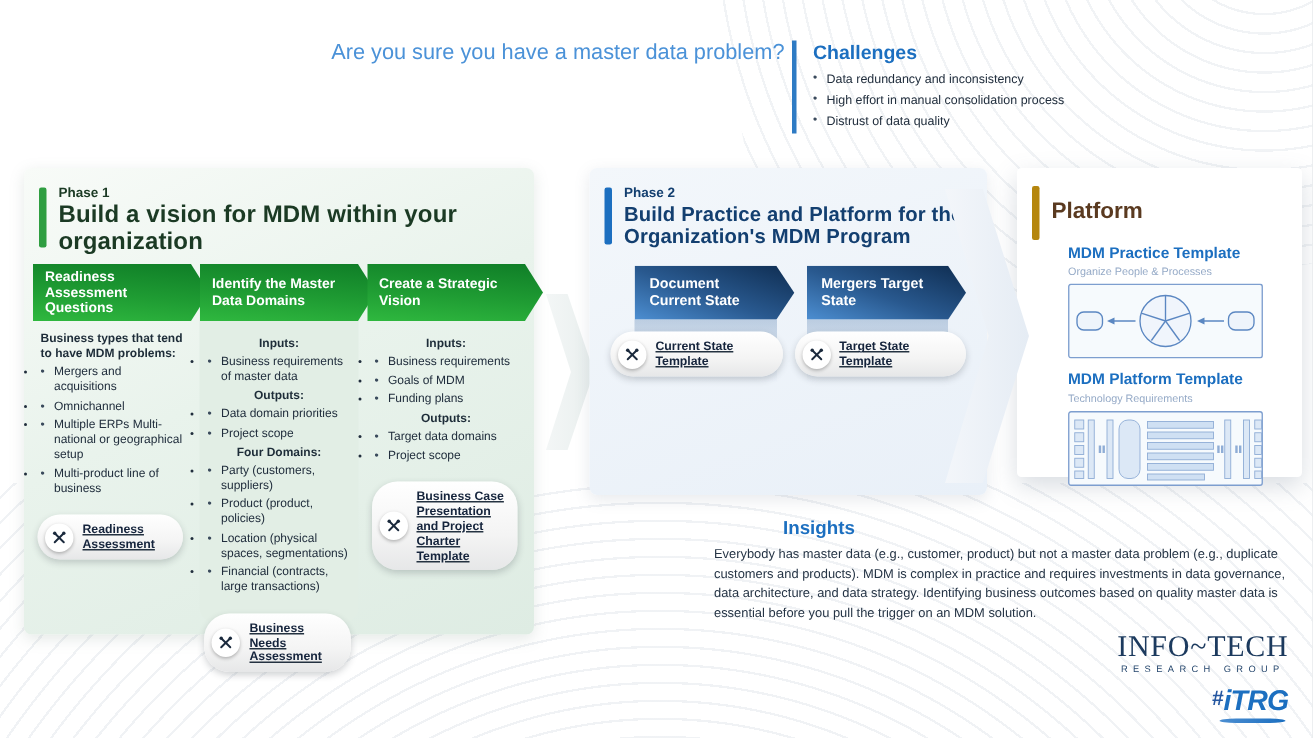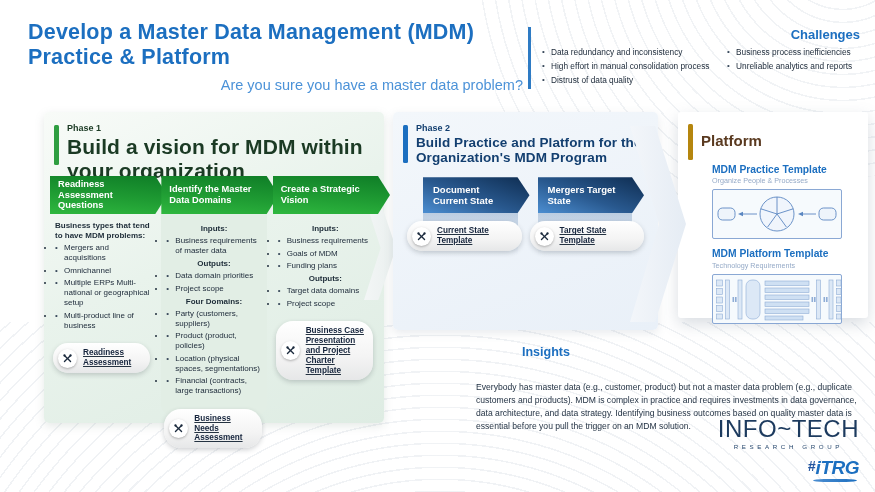--- a/index.html
+++ b/index.html
@@ -18,36 +18,36 @@
     pointer-events:none; }
 
   
   .header { position:absolute; left:28px; top:20px; width:495px; }
   .title { font-size:21.5px; font-weight:bold; line-height:1.16; color:#1c6fc0; letter-spacing:0.2px; }
   .subtitle { margin-top:7px; font-size:14.5px; color:#4b92d8;text-align:right; }
 
   
   .challenges { position:absolute; left:528px; top:27px; width:332px;
     border-left:3px solid #2e7bc4; padding-left:11px; }
-  .ch-title { font-size:13px; font-weight:bold; color:#1c6fc0; margin-bottom:5px;text-align:right; }
+  .ch-title { font-size:13px; font-weight:bold; color:#1c6fc0; margin-bottom:5px; }
   .ch-cols { display:flex; gap:16px; }
   .ch-cols ul { list-style:none; }
   .ch-col1 { width:178px; } .ch-col2 { width:140px; }
   .dots li { position:relative; padding-left:9px; margin-bottom:3.5px; font-size:8.3px; line-height:1.25; color:#212e3d; }
   .dots li::before { content:"•"; position:absolute; left:0; top:0; font-size:8px; color:#3a4a5c; }
 
   
   .panel { position:absolute; border-radius:5px; }
   .phase-head { display:flex; gap:8px; padding:11px 12px 0 10px; }
   .accent-bar { width:5px; border-radius:1.5px; flex:none; }
   .ph-label { font-size:9px; font-weight:bold; margin-bottom:2px; }
-  .ph-title { font-size:21px; font-weight:bold; line-height:1.12; letter-spacing:0.1px; }
-
-  
-  .phase1 { left:44px; top:112px; width:340px; height:311px;
+  .ph-title { font-size:16px; font-weight:bold; line-height:1.12; letter-spacing:0.1px; }
+
+  
+  .phase1 { left:16px; top:112px; width:340px; height:311px;
     background:linear-gradient(155deg,#f8fbf8 0%,#e9f3ec 45%,#deece3 100%);
     box-shadow:0 3px 10px rgba(110,135,120,0.18); }
   .phase1 .accent-bar { background:#2f9e41; height:40px; margin-top:2px; }
   .phase1 .ph-label, .phase1 .ph-title { color:#1b3a24; }
   .p1-grid { position:absolute; left:6px; right:6px; top:64px; bottom:8px; display:flex; gap:6px; }
   .p1-col { flex:1 1 0; min-width:0; display:flex; flex-direction:column; position:relative; }
   .p1-col.mid { background:#e2eee5; border-radius:10px; }
   .arrow-green { position:relative; z-index:2; height:38px; flex:none; margin-right:-12px;
     clip-path:polygon(0 0, calc(100% - 12px) 0, 100% 50%, calc(100% - 12px) 100%, 0 100%);
     background:linear-gradient(185deg,#0f7d27 0%,#1f9c33 55%,#2fb83f 100%);
@@ -98,57 +98,52 @@
   .outcomes .phase-head { padding:12px 12px 0 10px; }
   .outcomes .accent-bar { background:#b5860e; height:36px; }
   .o-title { font-size:15px; font-weight:bold; color:#5a3a20; margin-top:8px; }
   .outcome { margin:4px 0 0 34px; width:132px; }
   .outcome h3 { font-size:10.3px; font-weight:bold; color:#1c6fc0; line-height:1.1; }
   .o-sub { font-size:7.2px; color:#95aac7; margin:1px 0 4px; }
   .outcome svg { display:block; }
 
   
   .insights { position:absolute; left:476px; top:345px; width:392px; }
-  .in-title { font-size:12.5px; font-weight:bold; color:#1c6fc0; margin-bottom:22px;padding-left:46px; }
+  .in-title { font-size:12.5px; font-weight:bold; color:#1c6fc0; margin-bottom:4px;padding-left:46px; }
   .in-body { font-size:8.6px; line-height:1.5; color:#253445; }
 
   
   .logo { position:absolute; right:16px; bottom:10px; text-align:right; }
   .logo-top { display:inline-block; text-align:center; }
-  .brand { font-family:Liberation Sans, sans-serif; font-size:24px; color:#1c3a5e; letter-spacing:0.5px; }
+  .brand { font-family:Liberation Serif, serif; font-size:20px; color:#1c3a5e; letter-spacing:0.5px; }
   .brand-sub { font-size:6.2px; letter-spacing:3.6px; color:#27486e; margin-top:0; }
   .tag { margin-top:4px; font-size:19px; font-weight:bold; font-style:italic; }
   .tag .hash { color:#2456a0; font-size:14px; vertical-align:3px; }
   .tag .tname { color:#1c6fc0; letter-spacing:-0.5px; }
   .swoosh { width:44px; height:3px; margin:0 2px 0 auto;
     background:linear-gradient(90deg,#4c8ed1,#1c6fc0); border-radius:50%/100%; }
 </style>
 </head>
 <body>
 
 <div class="canvas">
   <div class="wave-tr"></div>
   <div class="wave-bottom"></div>
 
   <header class="header">
-    <h1 class="title">Develop a Master Data Management (MDM) Practice &amp; Platform</h1>
     <p class="subtitle">Are you sure you have a master data problem?</p>
   </header>
 
   <section class="challenges">
     <h2 class="ch-title">Challenges</h2>
     <div class="ch-cols">
       <ul class="dots ch-col1">
         <li>Data redundancy and inconsistency</li>
         <li>High effort in manual consolidation process</li>
         <li>Distrust of data quality</li>
-      </ul>
-      <ul class="dots ch-col2">
-        <li>Business process inefficiencies</li>
-        <li>Unreliable analytics and reports</li>
       </ul>
     </div>
   </section>
 
   <section class="panel phase1">
     <div class="phase-head">
       <div class="accent-bar"></div>
       <div>
         <div class="ph-label">Phase 1</div>
         <h2 class="ph-title">Build a vision for MDM within your organization</h2>

